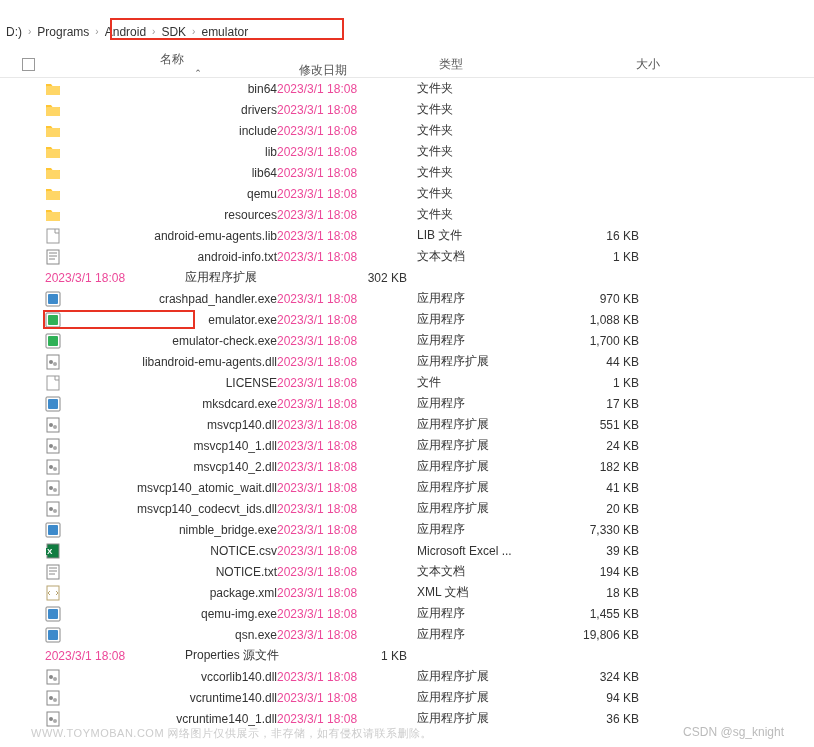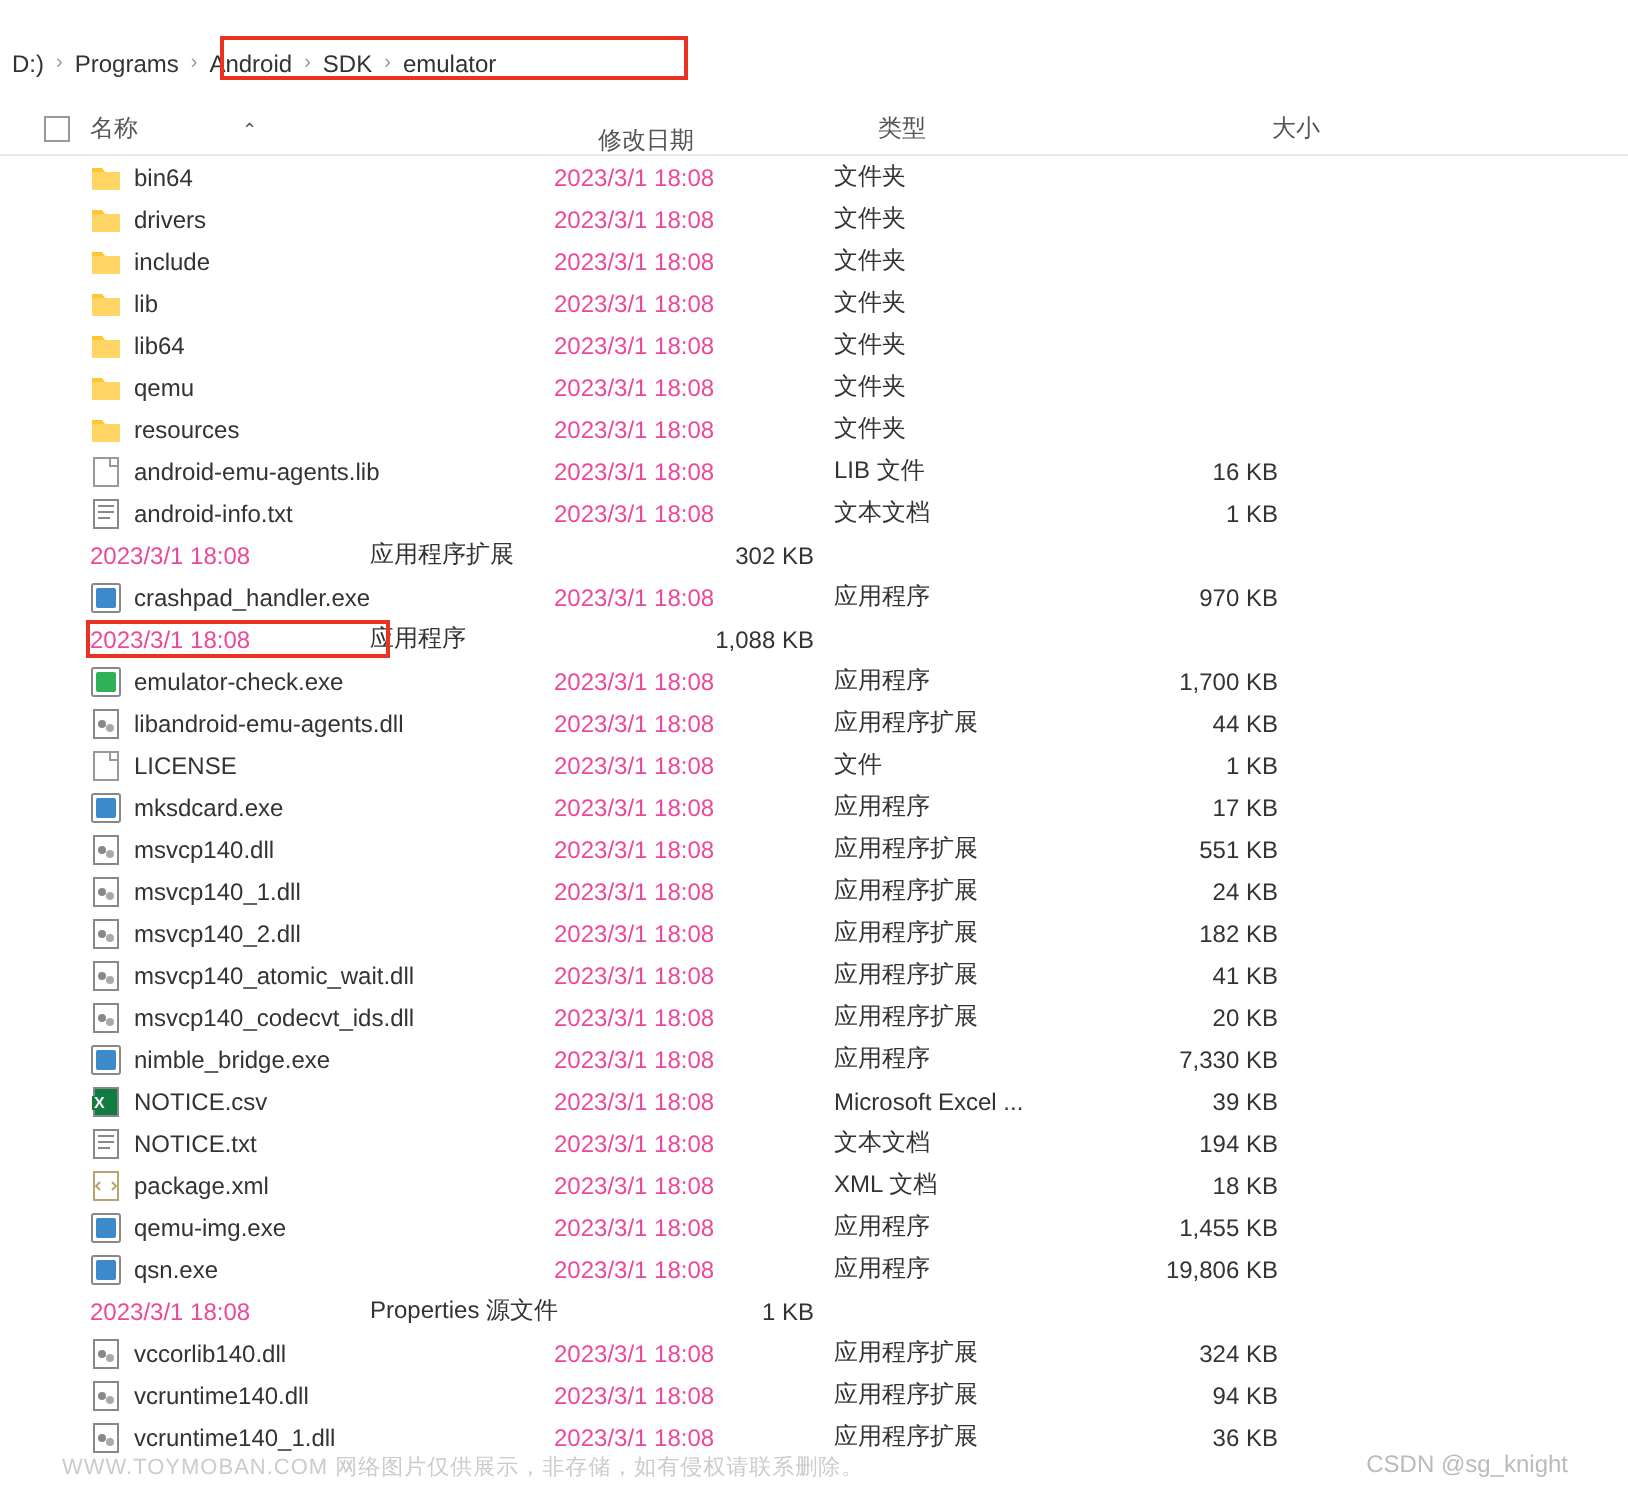--- a/index.html
+++ b/index.html
@@ -8,30 +8,30 @@
 .top-menu { height: 18px; display: flex; gap: 140px; color: #666; padding-left: 78px; font-size: 12px; }
 
 .breadcrumb { height: 24px; display: flex; align-items: center; padding-left: 0px; border-bottom: 1px solid transparent; margin-bottom: 8px; margin-top: 2px; }
 .bc-drive { padding: 0 6px; color: #333; }
 .bc-seg { padding: 0 6px; color: #333; }
 .bc-chev { color: #999; font-size: 10px; }
 .bc-highlight { border: 2.5px solid #e83323; position: absolute; top: 18px; left: 110px; width: 234px; height: 22px; pointer-events: none; }
 
 .header-row { display: flex; align-items: center; height: 26px; border-bottom: 1px solid #e8e8e8; padding-left: 22px; color: #555; position: relative; }
 .hdr-checkbox { width: 13px; height: 13px; border: 1px solid #999; margin-right: 10px; }
-.col-name { width: 254px; display: flex; align-items: center; }
+.col-name { width: 254px; display: flex; align-items: center; flex-direction: column; }
 .col-date { width: 140px; margin-top: 12px; }
 .col-type { width: 141px; }
 .col-size { width: 98px; text-align: right; padding-right: 18px; }
 .sort-arrow { margin-left: 52px; color: #555; font-size: 9px; }
 
 .file-list { }
 .row { display: flex; align-items: center; height: 21px; padding-left: 45px; cursor: default; position: relative; }
 .icon { width: 16px; height: 16px; margin-right: 6px; display: flex; align-items: center; justify-content: center; flex-shrink: 0; }
-.r-name { width: 232px; display: flex; align-items: center; overflow: hidden; white-space: nowrap; }
+.r-name { width: 232px; display: flex; align-items: center; overflow: hidden; white-space: nowrap; justify-content: space-between; }
 .r-date { width: 140px; color: #ec4899; }
 .r-type { width: 142px; color: #333; }
 .r-size { width: 98px; text-align: right; padding-right: 18px; color: #333; }
 
 .highlight-row { position: absolute; left: 43px; width: 152px; height: 19px; border: 2.5px solid #e83323; pointer-events: none; }
 
 .watermark-left { position: absolute; bottom: 6px; left: 31px; color: #ccc; font-size: 11px; letter-spacing: 0.5px; }
 .watermark-right { position: absolute; bottom: 8px; right: 30px; color: #bbb; font-size: 12px; }
 
 
@@ -222,20 +222,29 @@
             <rect x="3" y="3" width="10" height="10" rx="1"></rect>
           </svg>
         </span>
         <span>crashpad_handler.exe</span>
       </div>
       <div class="r-date">2023/3/1 18:08</div>
       <div class="r-type">应用程序</div>
       <div class="r-size">970 KB</div>
     </div>
     <div class="row">
+      <div class="r-name">
+        <span class="icon exe-icon-green">
+          <svg width="16" height="16" viewBox="0 0 16 16">
+            <rect x="1" y="1" width="14" height="14" rx="1" stroke-width="1"></rect>
+            <rect x="3" y="3" width="10" height="10" rx="1"></rect>
+          </svg>
+        </span>
+        <span>emulator.exe</span>
+      </div>
       <div class="r-date">2023/3/1 18:08</div>
       <div class="r-type">应用程序</div>
       <div class="r-size">1,088 KB</div>
       <div class="highlight-row"></div>
     </div>
     <div class="row">
       <div class="r-name">
         <span class="icon exe-icon-green">
           <svg width="16" height="16" viewBox="0 0 16 16">
             <rect x="1" y="1" width="14" height="14" rx="1" stroke-width="1"></rect>

